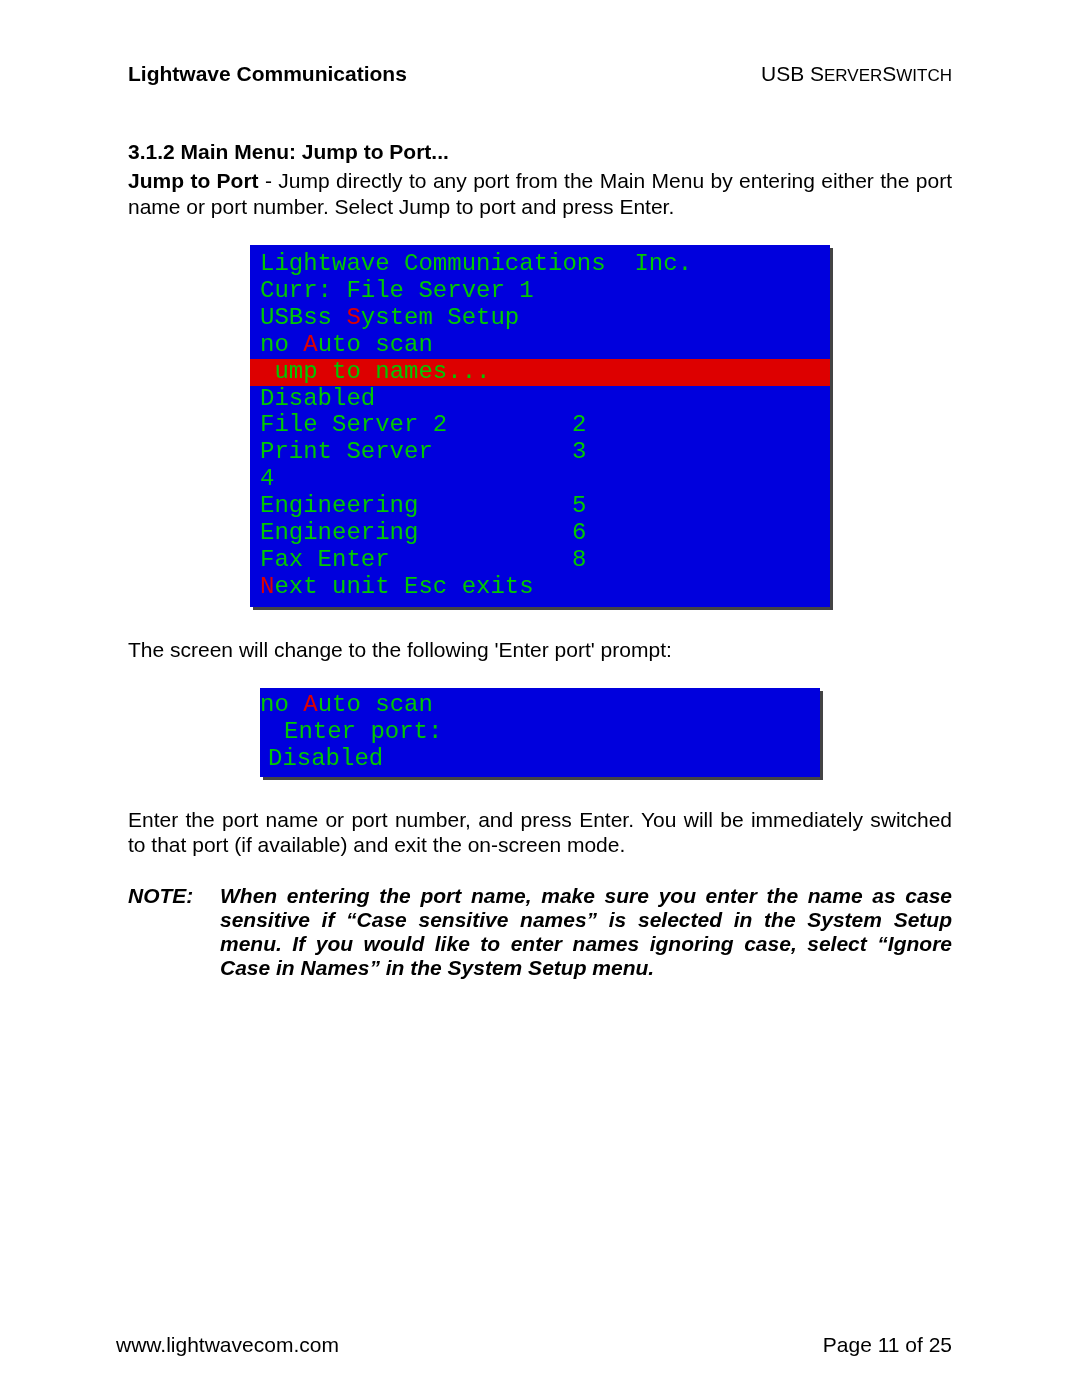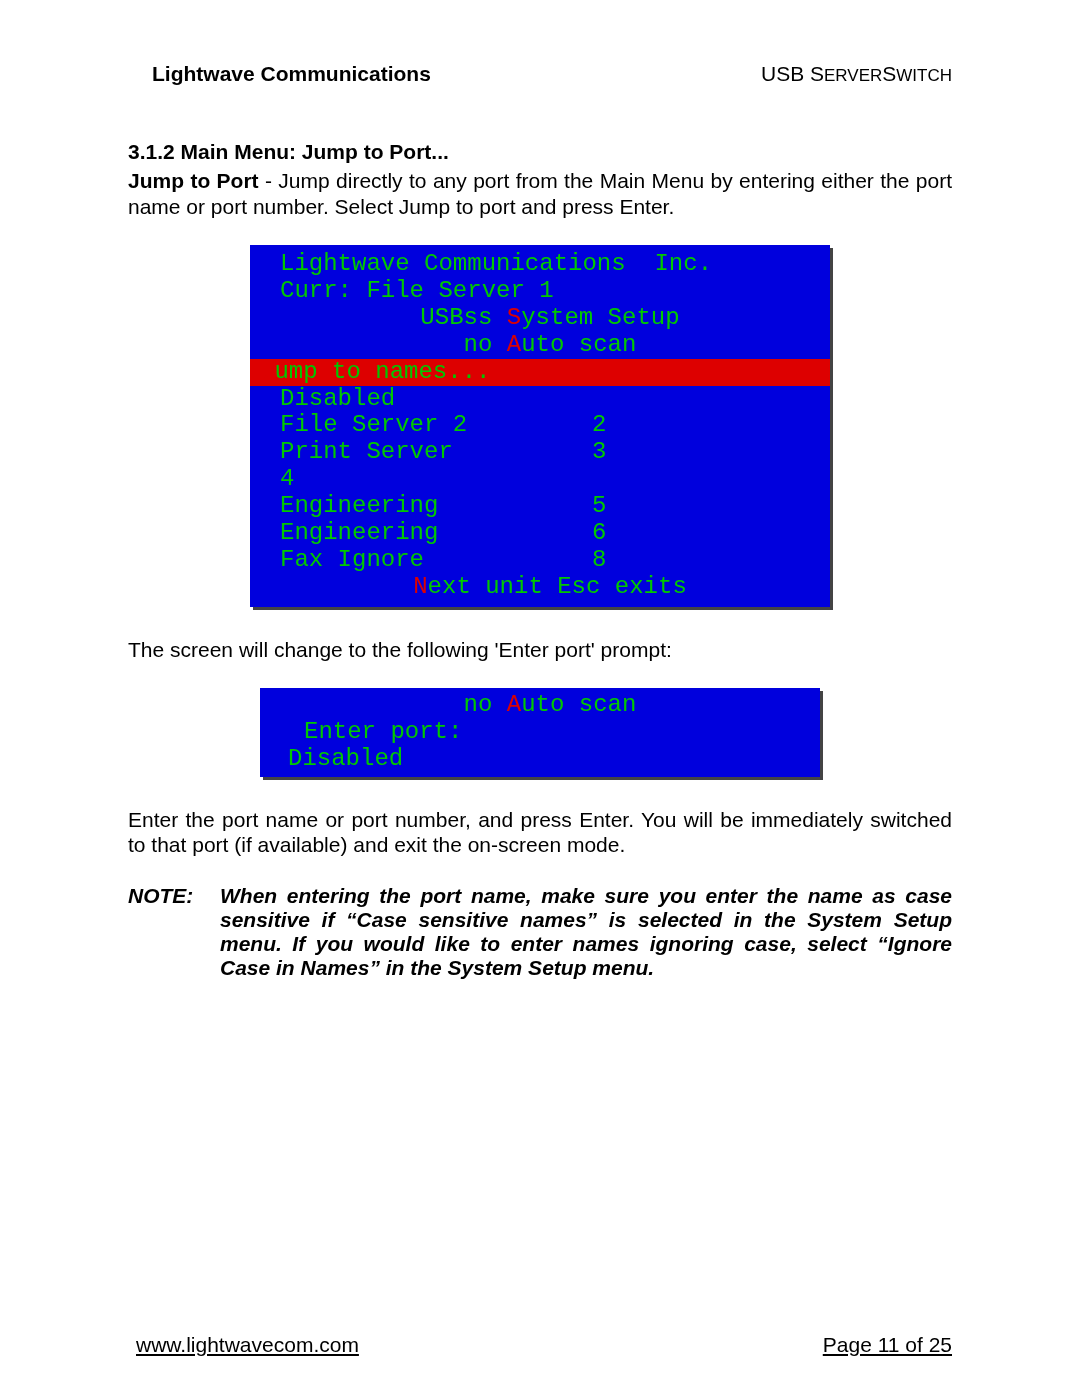--- a/index.html
+++ b/index.html
@@ -14,21 +14,20 @@
     height: 1397px;
     position: relative;
     box-sizing: border-box;
     padding: 62px 128px 30px 128px;
   }
   .header-row {
     display: flex;
     justify-content: space-between;
     align-items: baseline;
     margin-bottom: 54px;
-    margin-left: 24px;
   }
   .header-left {
     font-size: 21px;
     font-weight: bold;
   }
   .header-right {
     font-size: 21px;
     font-family: Arial, Helvetica, sans-serif;
   }
   .header-right .small-caps {
@@ -61,23 +60,22 @@
     padding: 4px 0 4px 0;
     box-sizing: border-box;
     box-shadow: 3px 3px 0 #444;
   }
   .term-line {
     font-family: "Courier New", Courier, monospace;
     font-size: 24px;
     color: #00c800;
     white-space: pre;
     line-height: 1.12;
-    margin-left: 20px;
   }
-  .term-center { text-align: center; }
+  .term-center { text-align: left; }
   .term-red { background: #dd0000; }
   .hot { color: #dd0000; }
   .port-row {
     display: flex;
   }
   .port-name { width: 312px; }
   .note {
     font-size: 21px;
     font-style: italic;
     font-weight: bold;
@@ -86,27 +84,26 @@
   }
   .note-label {
     width: 92px;
     flex-shrink: 0;
   }
   .note-body {
     flex: 1;
   }
   .footer-row {
     position: absolute;
-    left: 136px;
+    left: 116px;
     right: 128px;
     bottom: 40px;
     display: flex;
     justify-content: space-between;
     font-size: 21px;
-    text-decoration: underline;
   }
 </style>
 </head>
 <body>
 
 <div class="page">
 
   <div class="header-row">
     <div class="header-left">Lightwave Communications</div>
     <div class="header-right">
@@ -125,21 +122,21 @@
     <div class="term-line">Curr: File Server 1</div>
     <div class="term-line term-center"><span>USBss </span><span class="hot">S</span><span>ystem Setup</span></div>
     <div class="term-line term-center"><span>no </span><span class="hot">A</span><span>uto scan</span></div>
     <div class="term-line term-red" style="margin:0 -10px;padding:0 10px;"><span class="hot">J</span><span>ump to names...</span></div>
     <div class="term-line">Disabled</div>
     <div class="term-line port-row"><span class="port-name">File Server 2</span><span>2</span></div>
     <div class="term-line port-row"><span class="port-name">Print Server</span><span>3</span></div>
     <div class="term-line port-row"><span>4</span></div>
     <div class="term-line port-row"><span class="port-name">Engineering</span><span>5</span></div>
     <div class="term-line port-row"><span class="port-name">Engineering</span><span>6</span></div>
-    <div class="term-line port-row"><span class="port-name">Fax Ignore</span><span>8</span></div>
+    <div class="term-line port-row"><span class="port-name">Fax Enter</span><span>8</span></div>
     <div class="term-line term-center"><span class="hot">N</span><span>ext unit Esc exits</span></div>
   </div>
 
   <div class="para" style="text-align:left;">The screen will change to the following 'Enter port' prompt:</div>
 
   <div class="term-box2">
     <div class="term-line term-center"><span>no </span><span class="hot">A</span><span>uto scan</span></div>
     <div class="term-line" style="padding-left:24px;">Enter port:</div>
     <div class="term-line" style="padding-left:8px;">Disabled</div>
   </div>

